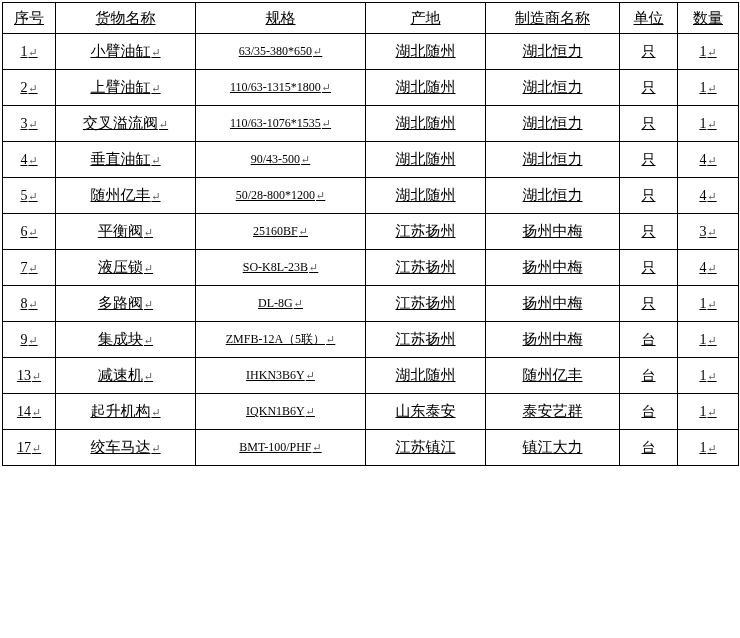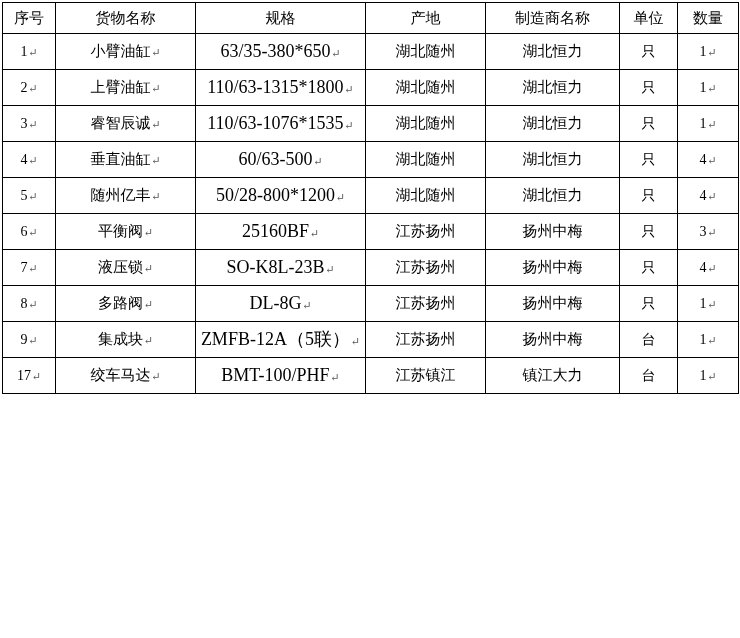--- a/index.html
+++ b/index.html
@@ -11,20 +11,21 @@
     width: 740px;
     height: 638px;
     font-family: "Liberation Serif", "DejaVu Serif", serif;
     color: #000000;
   }
   .sheet {
     width: 740px;
     height: 535px;
     position: relative;
     overflow: hidden;
+    text-decoration: underline;
   }
   table.goods-table {
     border-collapse: collapse;
     table-layout: fixed;
     width: 736px;
     margin: 2px 0 0 2px;
   }
   table.goods-table td,
   table.goods-table th {
     border: 1px solid #000000;
@@ -57,21 +58,21 @@
   }
   .hdr .cell-inner {
     font-size: 15px;
   }
   .col-name .cell-inner,
   .col-origin .cell-inner,
   .col-maker .cell-inner {
     font-size: 15px;
   }
   .col-spec .cell-inner {
-    font-size: 18px;
+    font-size: 12px;
     text-align: center;
   }
   .col-idx .cell-inner,
   .col-unit .cell-inner,
   .col-qty .cell-inner {
     font-size: 14px;
   }
   
   .pm::after {
     content: "\21B5";
@@ -165,21 +166,21 @@
           </td>
           <td class="col-qty">
             <span class="cell-inner pm">1</span>
           </td>
         </tr>
         <tr>
           <td class="col-idx">
             <span class="cell-inner pm">3</span>
           </td>
           <td class="col-name">
-            <span class="cell-inner pm">睿智辰诚</span>
+            <span class="cell-inner pm">交叉溢流阀</span>
           </td>
           <td class="col-spec">
             <span class="cell-inner pm">110/63-1076*1535</span>
           </td>
           <td class="col-origin">
             <span class="cell-inner">湖北随州</span>
           </td>
           <td class="col-maker">
             <span class="cell-inner">湖北恒力</span>
           </td>
@@ -191,21 +192,21 @@
           </td>
         </tr>
         <tr>
           <td class="col-idx">
             <span class="cell-inner pm">4</span>
           </td>
           <td class="col-name">
             <span class="cell-inner pm">垂直油缸</span>
           </td>
           <td class="col-spec">
-            <span class="cell-inner pm">60/63-500</span>
+            <span class="cell-inner pm">90/43-500</span>
           </td>
           <td class="col-origin">
             <span class="cell-inner">湖北随州</span>
           </td>
           <td class="col-maker">
             <span class="cell-inner">湖北恒力</span>
           </td>
           <td class="col-unit">
             <span class="cell-inner">只</span>
           </td>
@@ -313,20 +314,66 @@
             <span class="cell-inner pm">集成块</span>
           </td>
           <td class="col-spec">
             <span class="cell-inner pm">ZMFB-12A（5联）</span>
           </td>
           <td class="col-origin">
             <span class="cell-inner">江苏扬州</span>
           </td>
           <td class="col-maker">
             <span class="cell-inner">扬州中梅</span>
+          </td>
+          <td class="col-unit">
+            <span class="cell-inner">台</span>
+          </td>
+          <td class="col-qty">
+            <span class="cell-inner pm">1</span>
+          </td>
+        </tr>
+        <tr>
+          <td class="col-idx">
+            <span class="cell-inner pm">13</span>
+          </td>
+          <td class="col-name">
+            <span class="cell-inner pm">减速机</span>
+          </td>
+          <td class="col-spec">
+            <span class="cell-inner pm">IHKN3B6Y</span>
+          </td>
+          <td class="col-origin">
+            <span class="cell-inner">湖北随州</span>
+          </td>
+          <td class="col-maker">
+            <span class="cell-inner">随州亿丰</span>
+          </td>
+          <td class="col-unit">
+            <span class="cell-inner">台</span>
+          </td>
+          <td class="col-qty">
+            <span class="cell-inner pm">1</span>
+          </td>
+        </tr>
+        <tr>
+          <td class="col-idx">
+            <span class="cell-inner pm">14</span>
+          </td>
+          <td class="col-name">
+            <span class="cell-inner pm">起升机构</span>
+          </td>
+          <td class="col-spec">
+            <span class="cell-inner pm">IQKN1B6Y</span>
+          </td>
+          <td class="col-origin">
+            <span class="cell-inner">山东泰安</span>
+          </td>
+          <td class="col-maker">
+            <span class="cell-inner">泰安艺群</span>
           </td>
           <td class="col-unit">
             <span class="cell-inner">台</span>
           </td>
           <td class="col-qty">
             <span class="cell-inner pm">1</span>
           </td>
         </tr>
         <tr>
           <td class="col-idx">

